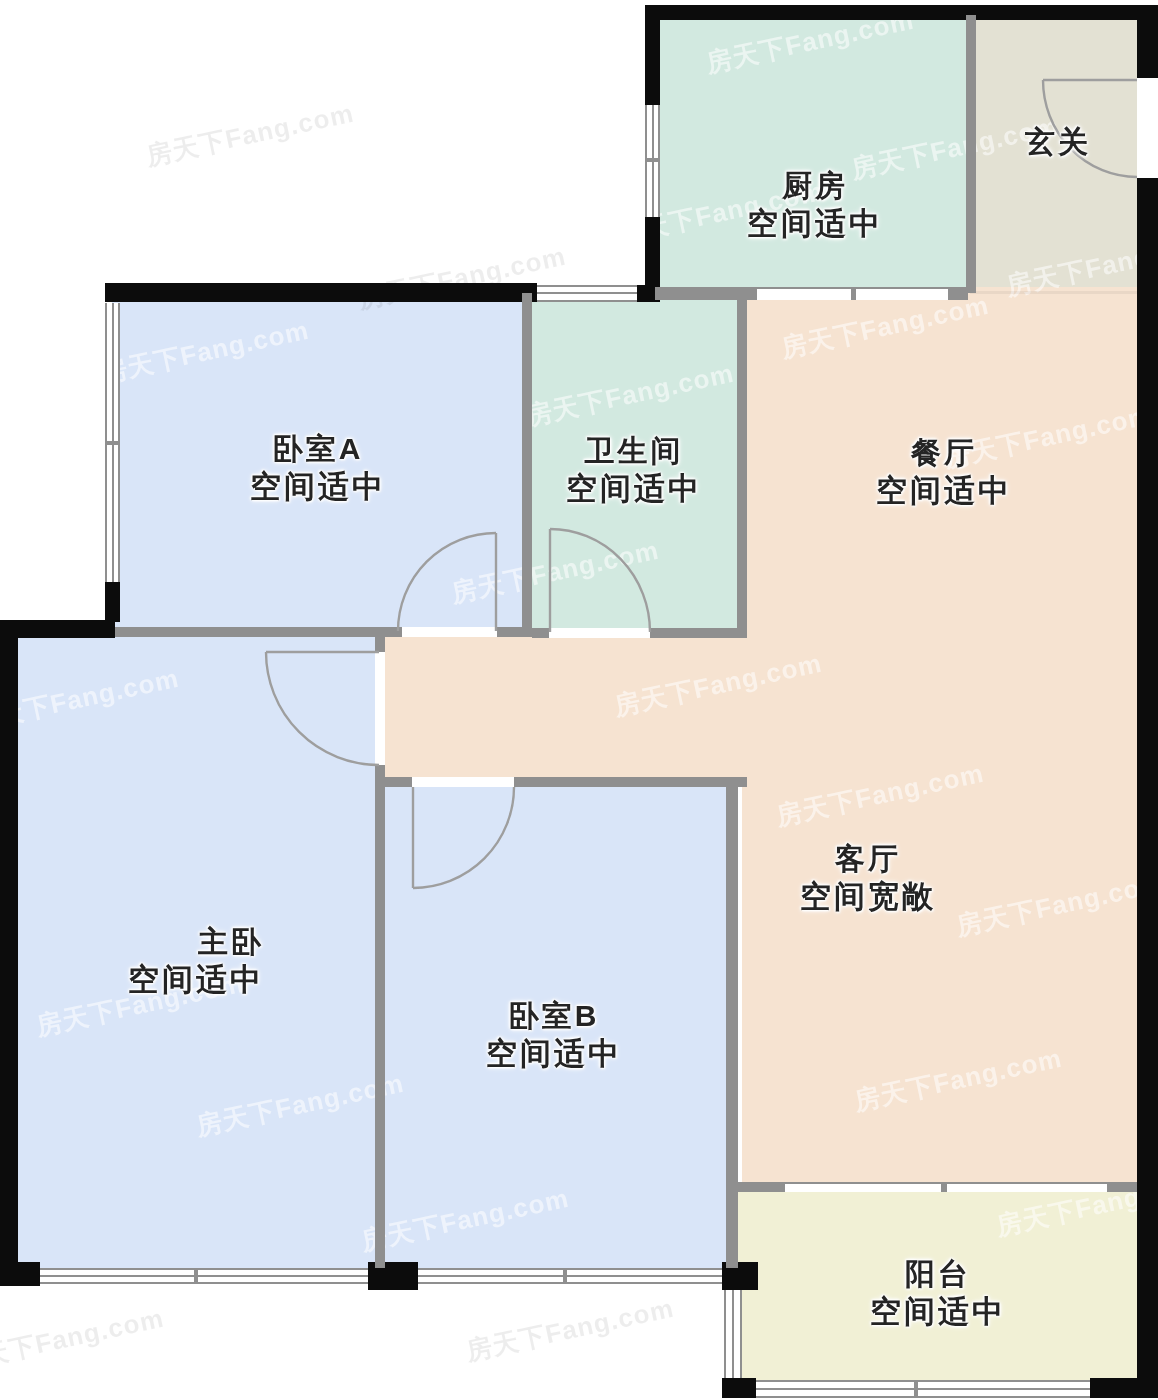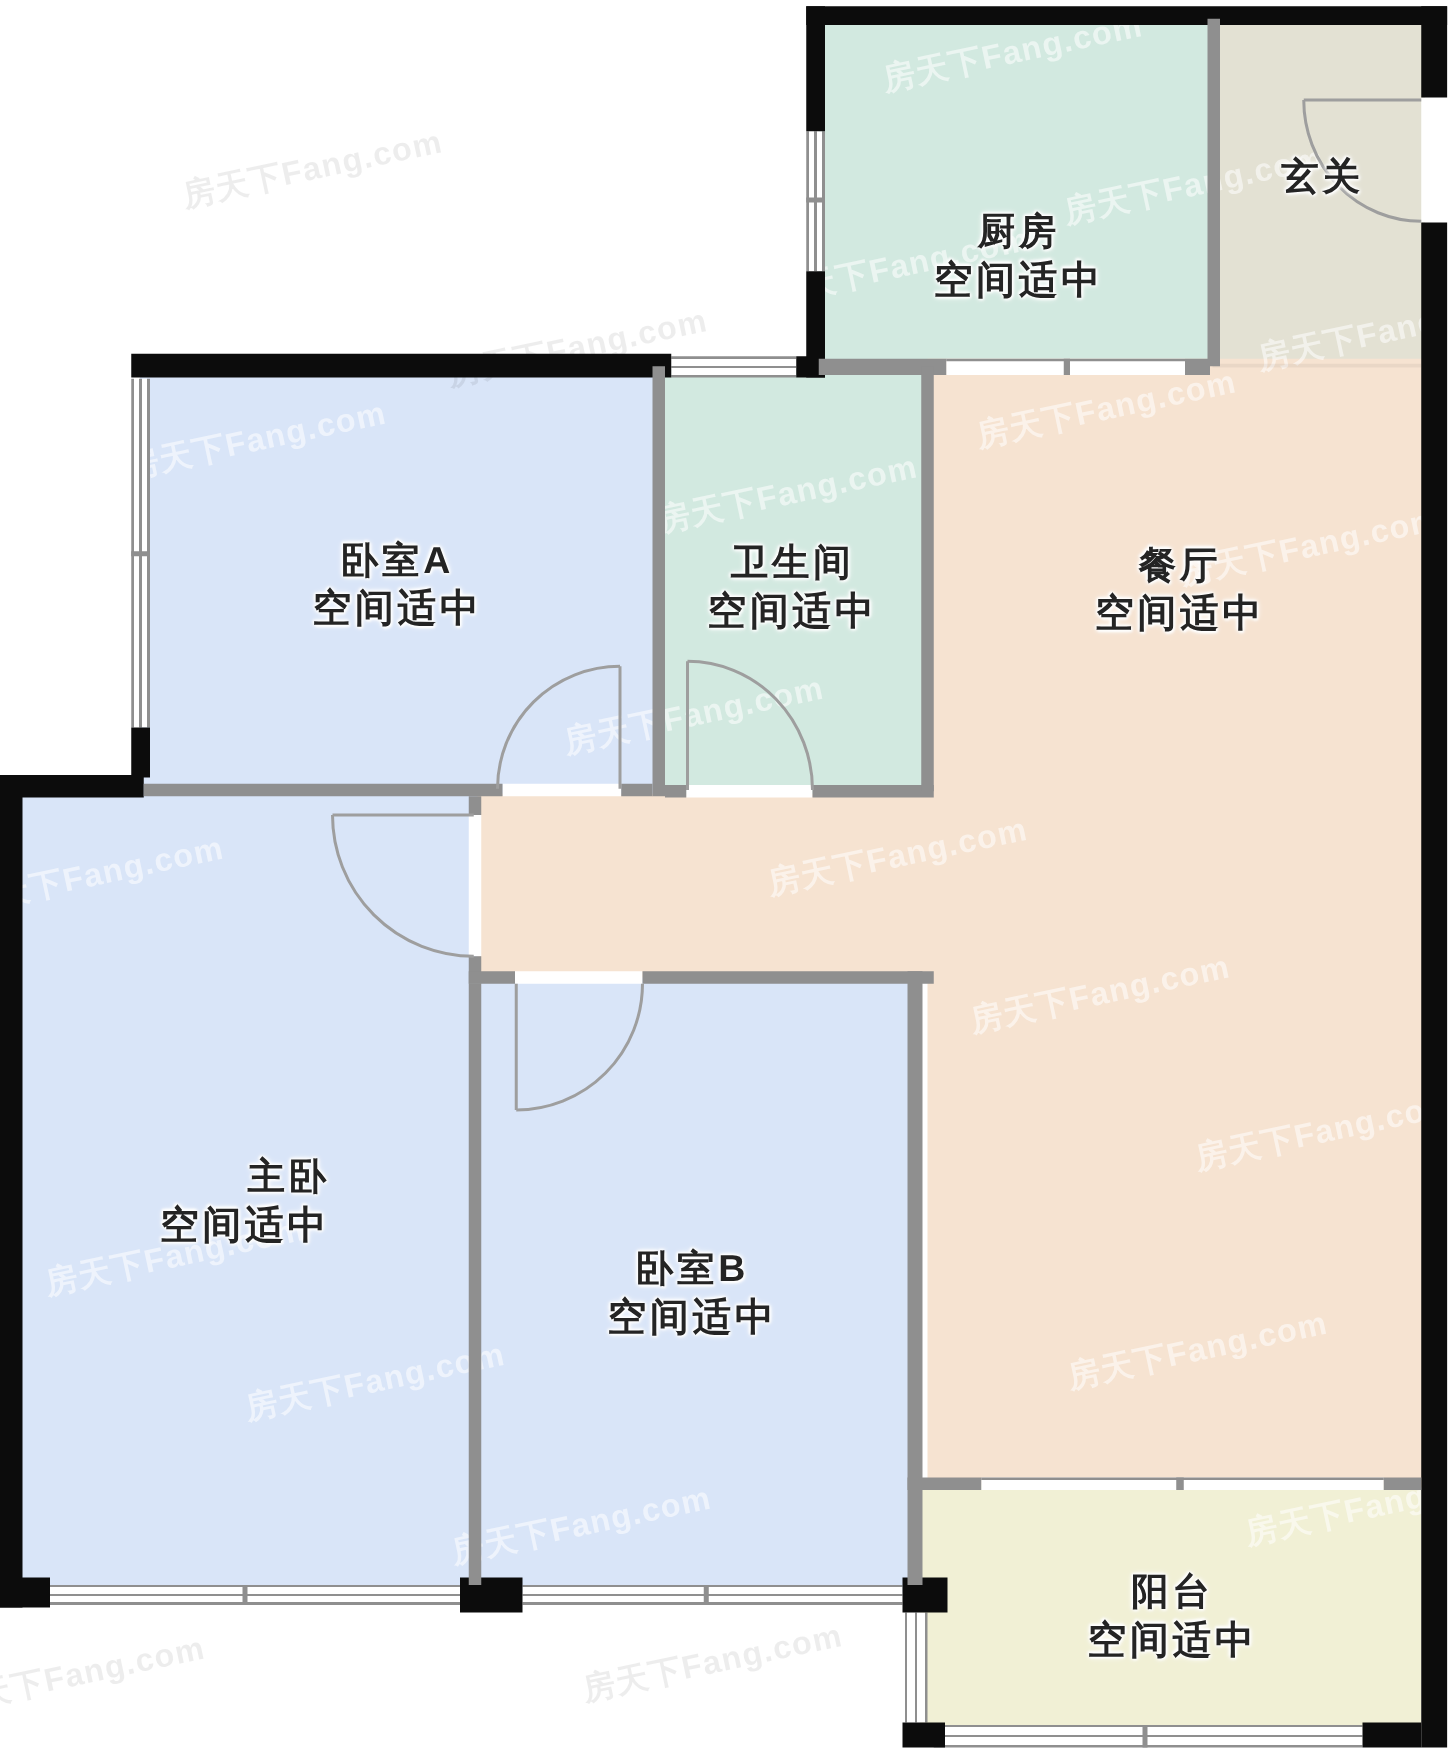--- a/index.html
+++ b/index.html
@@ -179,18 +179,22 @@
       <div class="rqual">空间适中</div>
   </div>
   <div class="room-label" style="left:196px;top:961px;text-align:right;">
     <div class="rname">主卧</div>
       <div class="rqual">空间适中</div>
   </div>
   <div class="room-label" style="left:554px;top:1035px;">
     <div class="rname">卧室B</div>
       <div class="rqual">空间适中</div>
   </div>
+  <div class="room-label" style="left:868px;top:878px;">
+    <div class="rname">客厅</div>
+      <div class="rqual">空间宽敞</div>
+  </div>
   <div class="room-label" style="left:938px;top:1293px;">
     <div class="rname">阳台</div>
       <div class="rqual">空间适中</div>
   </div>
 
 </div>
 
 </body></html>

